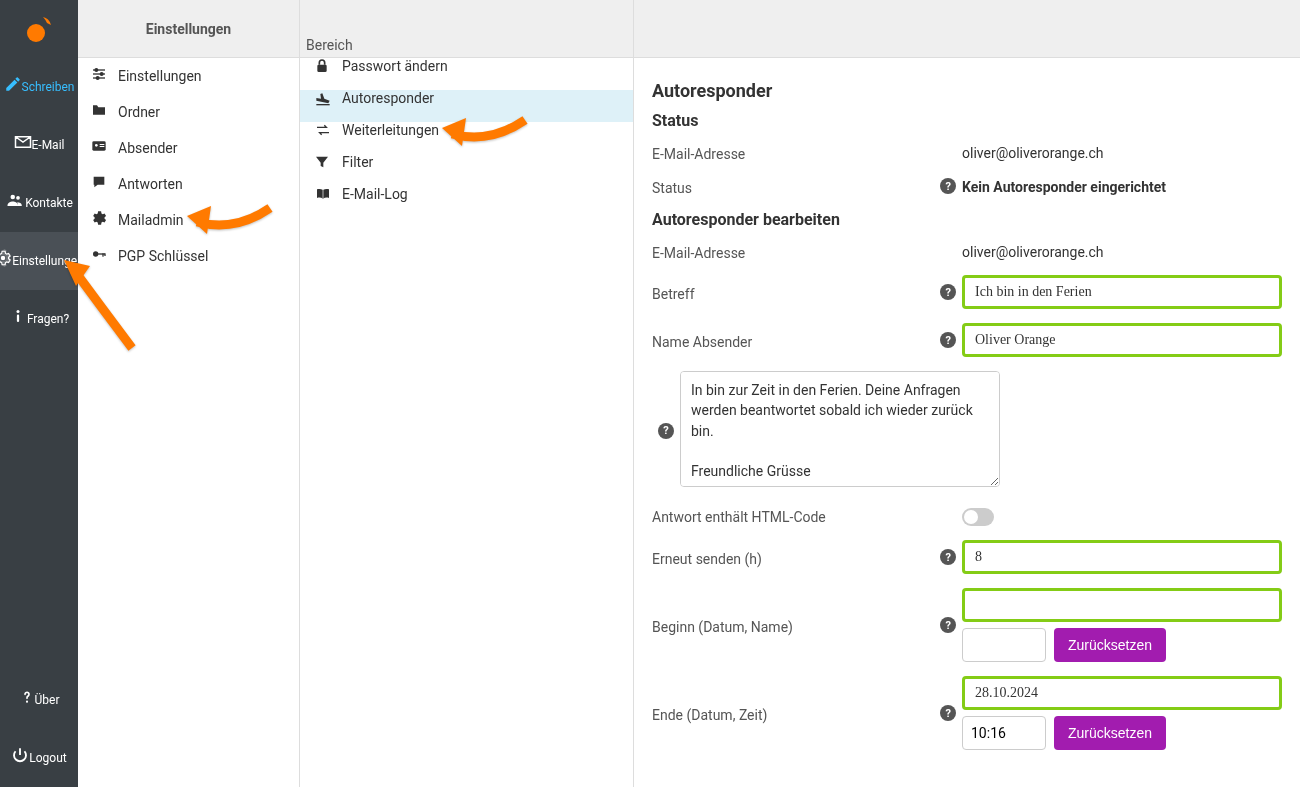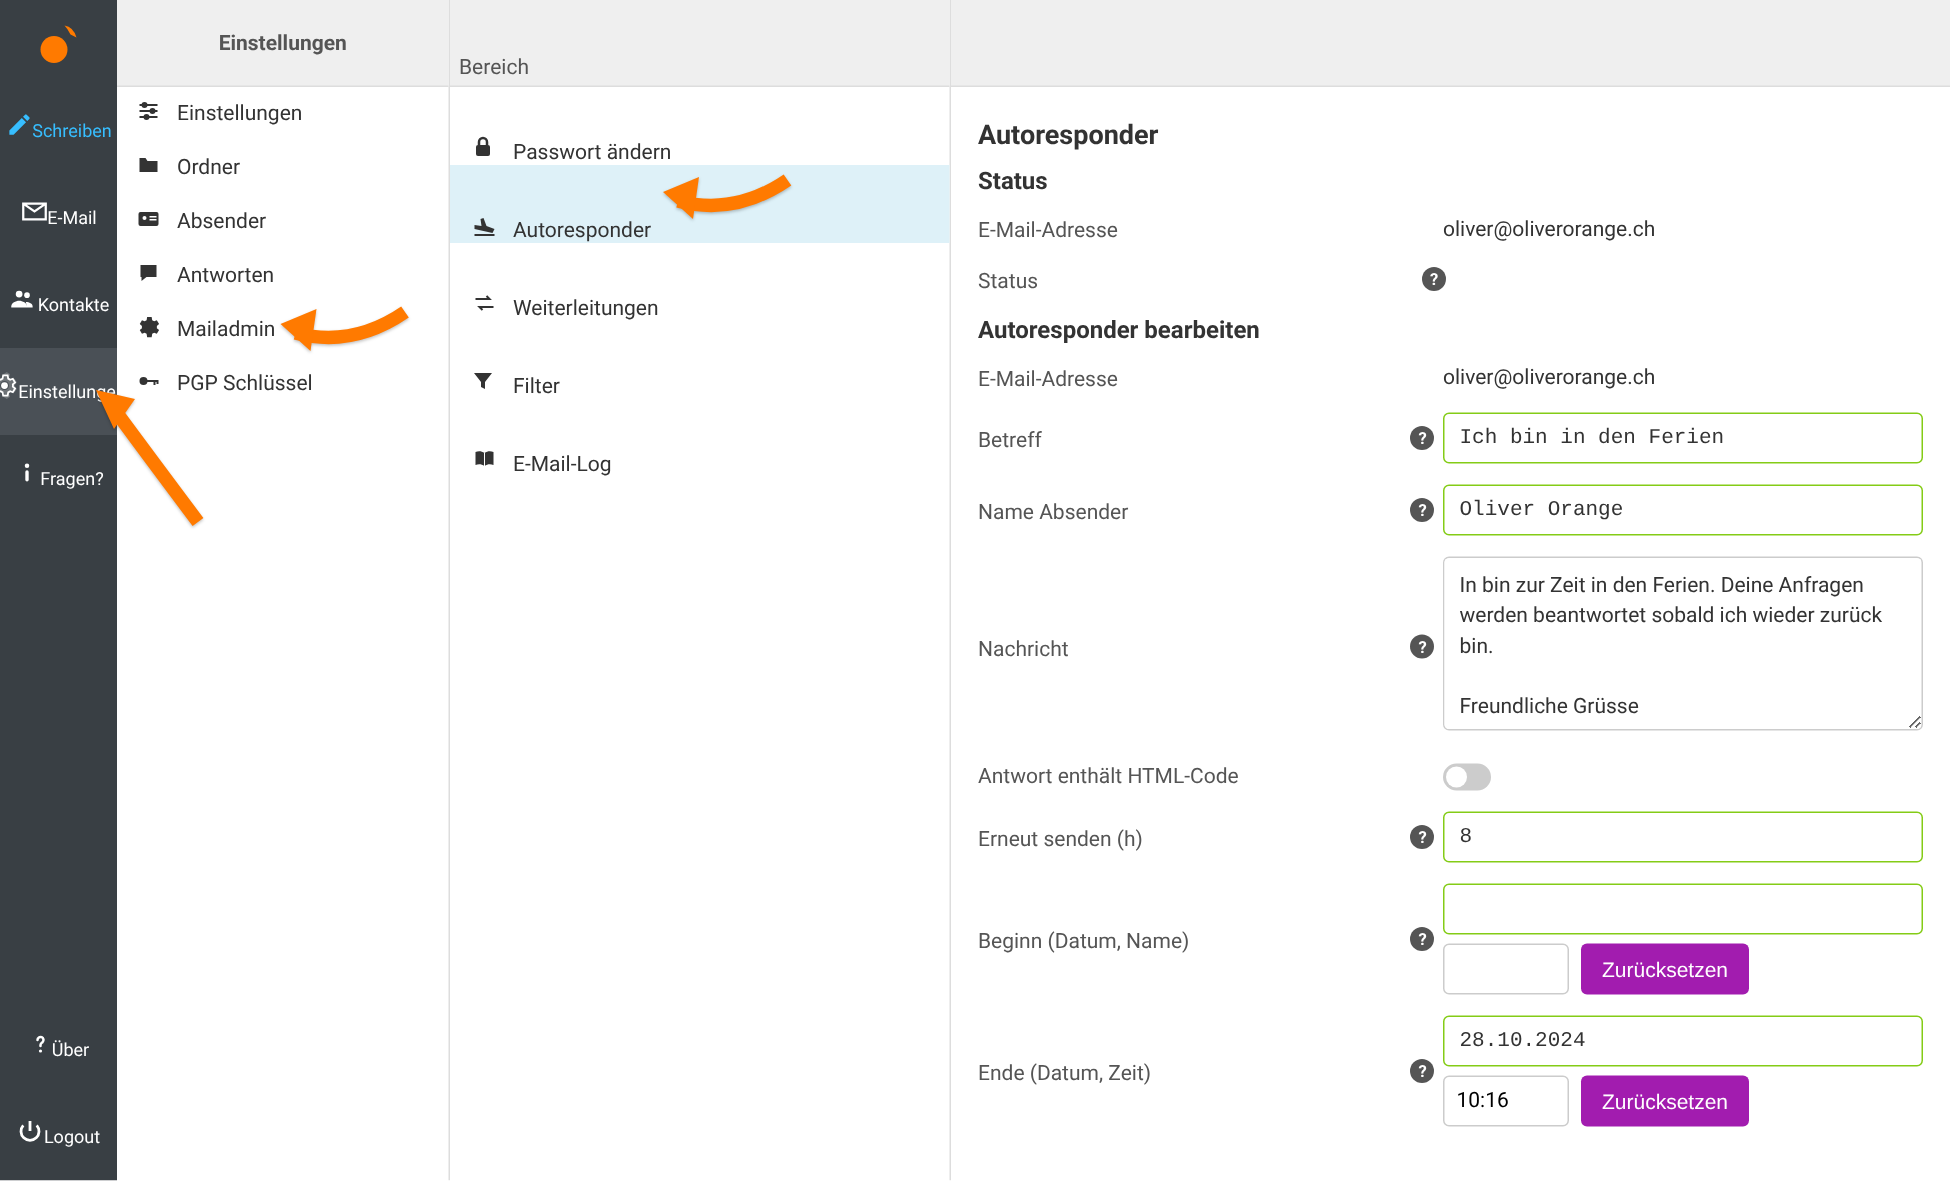--- a/index.html
+++ b/index.html
@@ -13,36 +13,36 @@
 .rail .item.active{background:#4a5056}
 .rail .item.red{color:#ffffff}
 .rail .item .ico{font-size:18px;margin-bottom:3px}
 .rail .spacer{flex:1}
 .col-settings{width:222px;background:#fff;border-right:1px solid #ddd;flex-shrink:0}
 .col-settings .hdr{height:58px;background:#efefef;border-bottom:1px solid #ddd;display:flex;align-items:center;justify-content:center;font-weight:bold;color:#555}
 .col-settings .list .row{height:36px;display:flex;align-items:center;padding:0 12px;color:#333;cursor:pointer;font-size:14px}
 .col-settings .list .row .ico{width:24px;font-size:16px;color:#333;margin-right:4px}
 .col-bereich{width:334px;background:#fff;border-right:1px solid #ddd;flex-shrink:0}
 .col-bereich .hdr{height:58px;background:#efefef;border-bottom:1px solid #ddd;display:flex;align-items:flex-end;padding:0 6px 4px 6px;font-weight:normal;color:#555;font-size:14px}
-.col-bereich .list .row{height:52px;display:flex;align-items:flex-end;padding:0 14px;color:#333;cursor:pointer;font-size:14px}
+.col-bereich .list .row{height:32px;display:flex;align-items:flex-start;padding:0 14px;color:#333;cursor:pointer;font-size:14px}
 .col-bereich .list .row.active{background:#def1f8}
 .col-bereich .list .row .ico{width:26px;font-size:16px;color:#333;margin-right:2px}
 .col-main{flex:1;overflow:auto;background:#fff}
 .col-main .hdr{height:58px;background:#efefef;border-bottom:1px solid #ddd}
 .content{padding:16px 18px}
 .content h2{font-size:18px;font-weight:bold;color:#333;margin:6px 0 10px 0}
 .content h3{font-size:16px;font-weight:bold;color:#333;margin:8px 0 12px 0}
 .frow{display:flex;align-items:center;margin:6px 0 14px 0}
 .frow .lbl{width:290px;font-size:14px;color:#555;padding-top:4px}
 .frow .help{width:28px;display:flex;align-items:center;justify-content:center}
 .frow .help .q{width:16px;height:16px;border-radius:50%;background:#555;color:#fff;font-size:11px;font-weight:bold;display:flex;align-items:center;justify-content:center}
 .frow .val{flex:0 0 320px}
 .static{font-size:14px;color:#333;padding-top:2px}
 .bold{font-weight:bold}
-.inp{width:320px;height:34px;border:1px solid #84cc16;border-radius:4px;padding:0 10px;font-size:14px;color:#333;font-family:Liberation Mono, monospace}
+.inp{width:320px;height:34px;border:3px solid #84cc16;border-radius:4px;padding:0 10px;font-size:14px;color:#333;font-family:Liberation Serif, serif}
 .ta{width:320px;height:116px;border:1px solid #ccc;border-radius:4px;padding:8px 10px;font-size:14px;color:#333;line-height:1.45;resize:both;font-family:inherit}
 .toggle{width:32px;height:18px;background:#ccc;border-radius:9px;position:relative;cursor:pointer;margin-top:4px}
 .toggle::after{content:"";position:absolute;width:14px;height:14px;background:#fff;border-radius:50%;top:2px;left:2px}
 .inp-short{width:84px;height:34px;border:1px solid #ccc;border-radius:4px;padding:0 8px;font-size:14px;margin-right:8px;font-family:inherit}
 .btn-reset{height:34px;background:#a21caf;color:#fff;border:none;border-radius:4px;padding:0 14px;font-size:14px;cursor:pointer}
 .subrow{margin-top:6px;display:flex;align-items:center}
 .arrow{position:absolute;pointer-events:none;filter:drop-shadow(0 1px 1px rgba(0,0,0,.25))}
 </style>
 </head>
 <body>
@@ -225,20 +225,21 @@
       <div class="frow">
         <div class="lbl">E-Mail-Adresse</div>
         <div class="help"></div>
         <div class="val static">oliver@oliverorange.ch</div>
       </div>
       <div class="frow">
         <div class="lbl">Status</div>
         <div class="help">
             <span class="q">?</span>
           </div>
+        <div class="val static bold">Kein Autoresponder eingerichtet</div>
       </div>
 
       <h3>Autoresponder bearbeiten</h3>
 
       <div class="frow">
         <div class="lbl">E-Mail-Adresse</div>
         <div class="help"></div>
         <div class="val static">oliver@oliverorange.ch</div>
       </div>
       <div class="frow">
@@ -249,21 +250,20 @@
         <div class="val"><input class="inp" value="Ich bin in den Ferien" style=""></div>
       </div>
       <div class="frow">
         <div class="lbl">Name Absender</div>
         <div class="help">
             <span class="q">?</span>
           </div>
         <div class="val"><input class="inp" value="Oliver Orange" style=""></div>
       </div>
       <div class="frow">
-        <div class="lbl">Nachricht</div>
         <div class="help">
             <span class="q">?</span>
           </div>
         <div class="val"><textarea class="ta" style="">In bin zur Zeit in den Ferien. Deine Anfragen werden beantwortet sobald ich wieder zurück bin.
 
 Freundliche Grüsse</textarea></div>
       </div>
       <div class="frow">
         <div class="lbl">Antwort enthält HTML-Code</div>
         <div class="help"></div>

